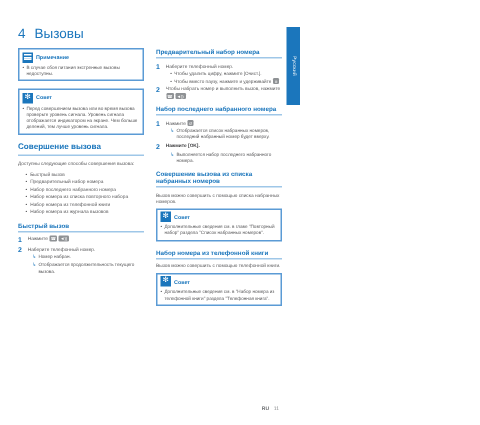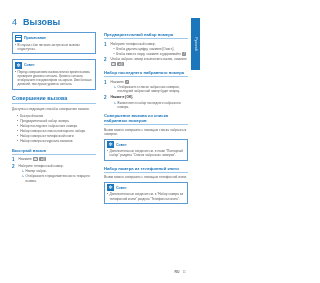--- a/index.html
+++ b/index.html
@@ -33,21 +33,21 @@
   }
 
   
   .page-title {
     position: absolute;
     left: 12px; top: 17px;
     display: flex; align-items: baseline; gap: 6px;
     color: #1b76bc;
   }
   .page-title .num { font-size: 9px; font-weight: 400; }
-  .page-title .txt { font-size: 9px; font-weight: 700; }
+  .page-title .txt { font-size: 9px; font-weight: 400; }
 
   
   .col {
     position: absolute;
     top: 32px;
     width: 84px;
   }
   .col-left  { left: 12px; }
   .col-right { left: 104px; }
 

